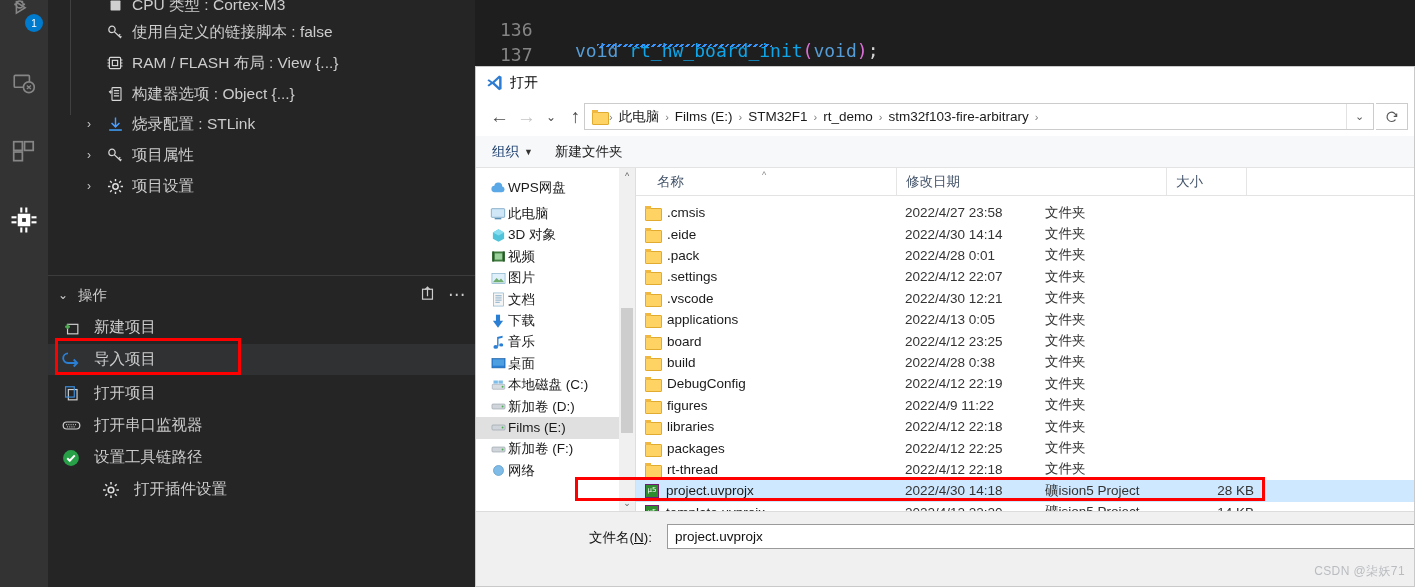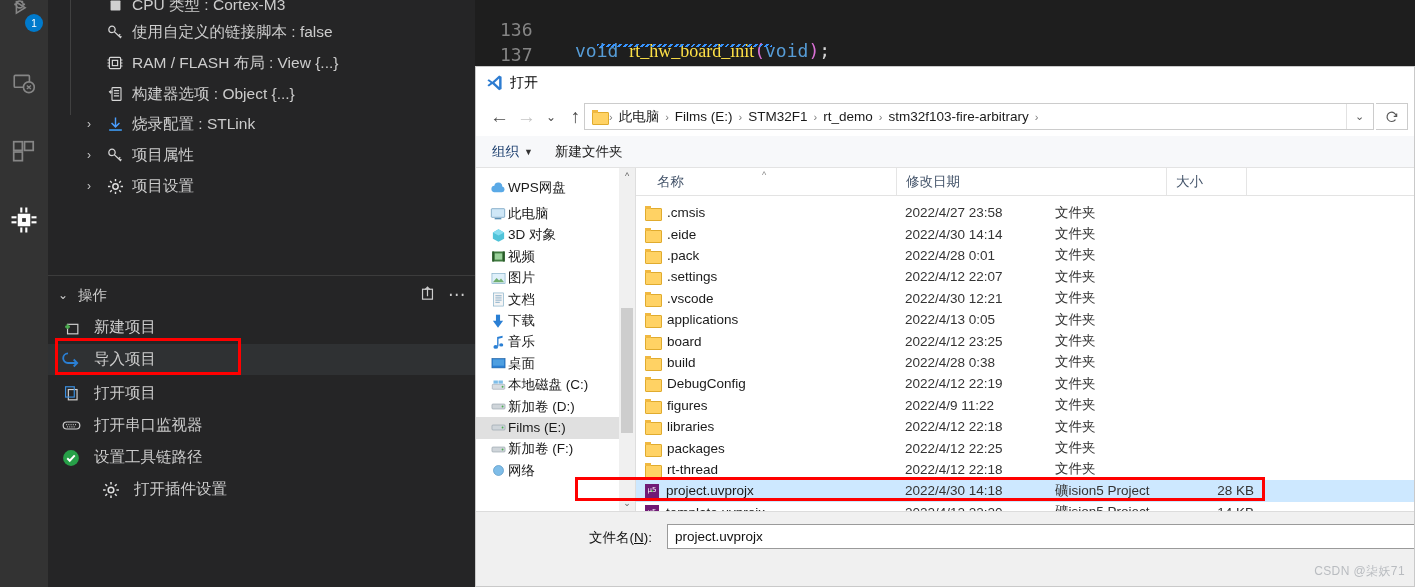--- a/index.html
+++ b/index.html
@@ -86,21 +86,21 @@
   
   .code-area {
     position:absolute; left:475px; top:0; width:940px; height:66px;
     background:#1e1e1e; font-family:"DejaVu Sans Mono","Liberation Mono",monospace;
     font-size:18px;
   }
   .code-line { position:absolute; left:0; height:24px; white-space:pre; }
   .lnum { position:absolute; left:25px; color:#858585; }
   .ltext { position:absolute; left:100px; }
   .kw { color:#569cd6; }
-  .fn { color:#fde047;font-family:Liberation Serif, serif; }
+  .fn { color:#0ea5e9; }
   .pn { color:#d4d4d4; }
   .or { color:#da70d6; }
   .squig {
     position:absolute; height:3px;
     background:repeating-linear-gradient(135deg,#3794ff 0 2px,transparent 2px 4px);
   }
 
   
   .dialog {
     position:absolute; left:475px; top:66px; width:940px; height:521px;
@@ -201,35 +201,35 @@
     position:absolute; top:2px; font-size:9px; color:#888;
   }
   .frow {
     position:absolute; left:0; width:780px; height:21.4px;
     font-size:13.5px; color:#1a1a1a; white-space:nowrap;
   }
   .frow.sel { background:#cde8ff; }
   .fcell { position:absolute; top:0; height:21.4px; display:flex; align-items:center; }
   .fname { left:9px; display:flex; align-items:center; gap:7px; }
   .fdate { left:269px; color:#333; }
-  .ftype { left:419px; color:#333; }
+  .ftype { left:409px; color:#333; }
   .fsize { left:540px; width:78px; justify-content:flex-end; color:#333; }
 
   .folder-ico { width:15px; height:13px; position:relative; flex:0 0 15px; }
   .folder-ico:before {
     content:""; position:absolute; left:0; top:2px; width:15px; height:11px;
     background:#ffd264; border:1px solid #e0ab2e; border-radius:0 1px 1px 1px;
   }
   .folder-ico:after {
     content:""; position:absolute; left:0; top:0; width:6px; height:3px;
     background:#f0b840;
   }
   .uv-ico {
     width:14px; height:14px; flex:0 0 14px; background:#2e8b2e;
-    border:6px solid #701a75; color:#fff; font-size:7px;
+    border:1px solid #701a75; color:#fff; font-size:7px;
     display:flex; align-items:center; justify-content:center;
     font-family:"DejaVu Sans", sans-serif; line-height:1;
   }
 
   .footer {
     position:absolute; left:0; top:444px; width:940px; height:77px;
     background:#f0f0f0; border-top:1px solid #dcdcdc;
   }
   .fn-label {
     position:absolute; left:113px; top:17px; font-size:13.5px; color:#111;

